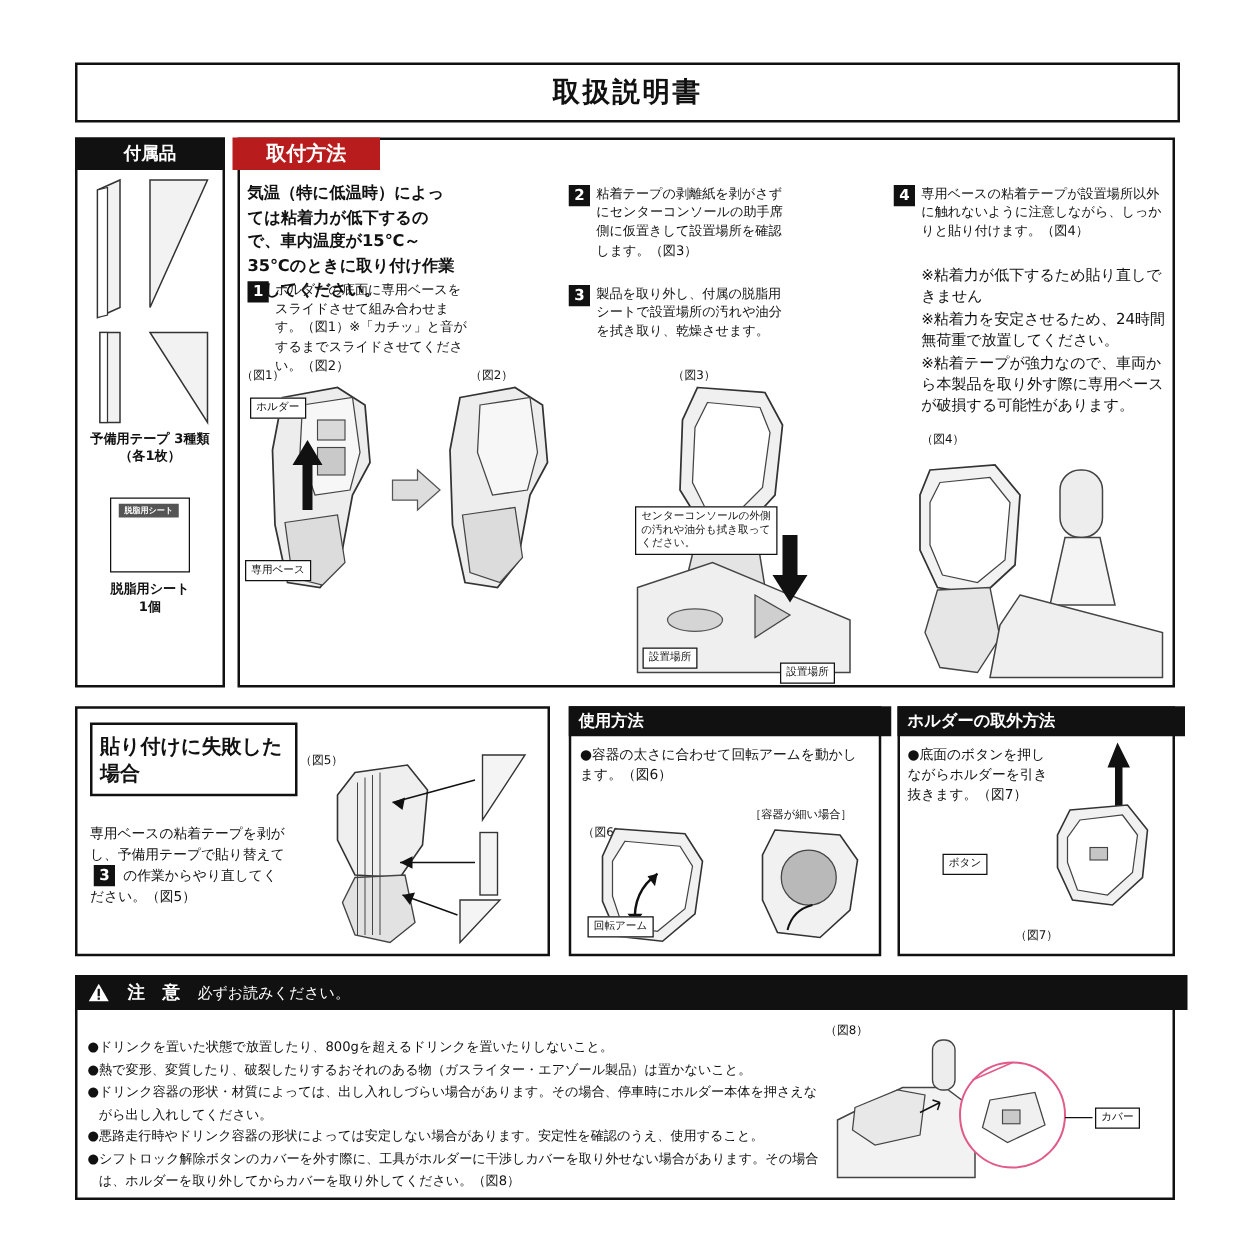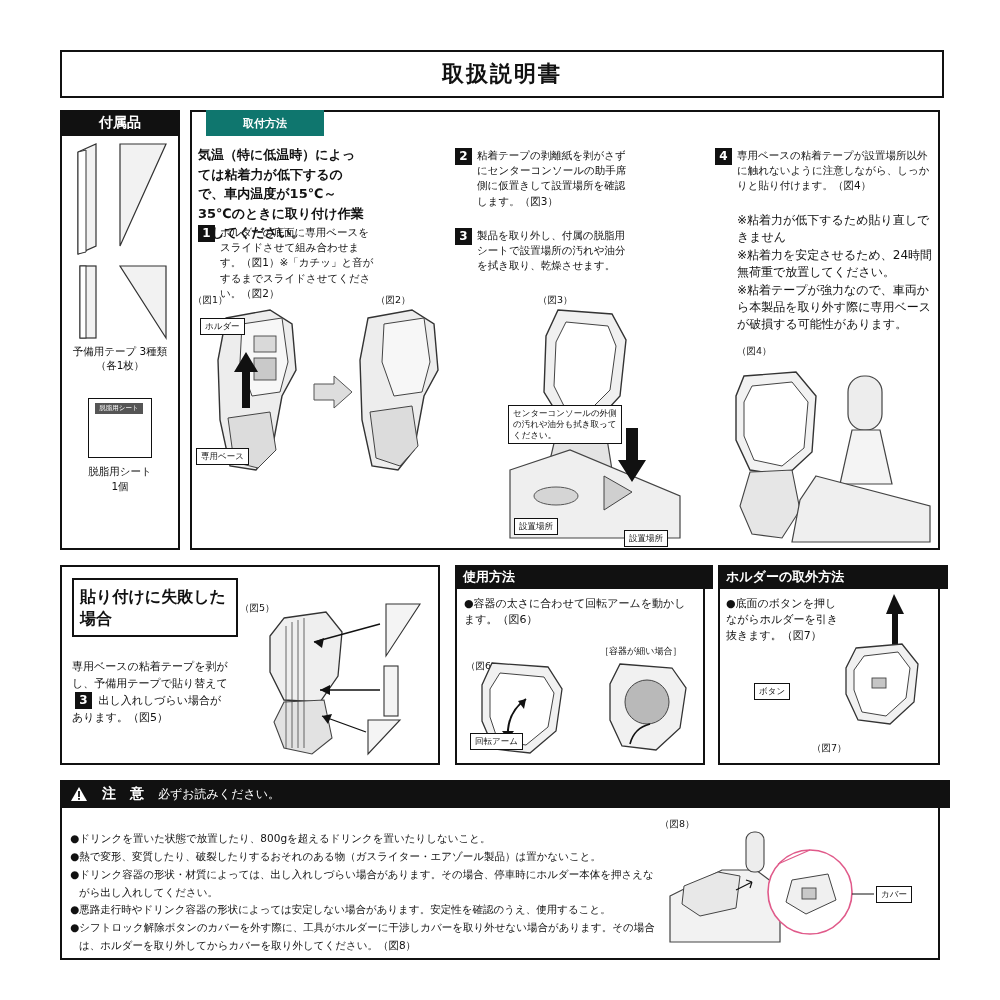--- a/index.html
+++ b/index.html
@@ -8,31 +8,31 @@
   .xs{font-size:9px;}
 
   
   .title-bar{position:absolute;left:60px;top:50px;width:880px;height:44px;border:2px solid #111;
     display:flex;align-items:center;justify-content:center;font-size:22px;font-weight:bold;letter-spacing:2px;}
 
   
   .acc-panel{position:absolute;left:60px;top:110px;width:120px;height:440px;border:2px solid #111;box-sizing:border-box;}
   .acc-title{position:absolute;left:60px;top:110px;width:120px;height:26px;background:#111;color:#fff;
      display:flex;align-items:center;justify-content:center;font-size:14px;font-weight:bold;}
-  .acc-body{position:absolute;left:62px;top:138px;width:116px;height:410px;}
+  .acc-body{position:absolute;left:62px;top:138px;width:116px;height:410px;font-weight:bold;}
   .tape-art{position:relative;width:116px;height:200px;}
   .acc-cap{text-align:center;font-size:10.5px;line-height:1.35;}
   .film-box{width:62px;height:58px;border:1px solid #111;margin:0 auto;position:relative;background:#fff;}
   .film-lbl{position:absolute;left:6px;top:4px;width:48px;height:11px;background:#555;color:#fff;font-size:6.5px;
      display:flex;align-items:center;justify-content:center;}
 
   
   .inst-panel{position:absolute;left:190px;top:110px;width:750px;height:440px;border:2px solid #111;box-sizing:border-box;}
-  .inst-title{position:absolute;left:206px;top:110px;width:118px;height:26px;background:#0f766e;color:#fff;
-     display:flex;align-items:center;justify-content:center;font-size:11px;font-weight:bold;}
+  .inst-title{position:absolute;left:186px;top:110px;width:118px;height:26px;background:#b91c1c;color:#fff;
+     display:flex;align-items:center;justify-content:center;font-size:16px;font-weight:bold;}
 
   .lead{position:absolute;left:198px;top:145px;width:168px;font-size:13px;font-weight:bold;line-height:1.5;}
 
   .stepnum{width:17px;height:17px;background:#111;color:#fff;font-size:12px;font-weight:bold;
      display:inline-flex;align-items:center;justify-content:center;vertical-align:top;}
   .step{position:absolute;display:flex;gap:5px;font-size:10.5px;line-height:1.45;}
   .step .txt{flex:1;}
 
   .figlbl{font-size:9.5px;}
   .callout{border:1px solid #111;background:#fff;font-size:8.5px;padding:2px 4px;line-height:1.3;}
@@ -181,21 +181,21 @@
     <rect x="118" y="16" width="34" height="54" rx="16" fill="#ededed" stroke="#444" stroke-width="1.2"></rect>
     <path d="M122 70 L150 70 L162 124 L110 124 Z" fill="#f4f4f4" stroke="#444" stroke-width="1.2"></path>
     <path d="M86 116 L200 146 L200 182 L62 182 L70 140 Z" fill="#efefef" stroke="#444" stroke-width="1.2"></path>
   </svg>
 
   <div class="fail-panel"></div>
   <div class="fail-title">貼り付けに失敗した場合</div>
   <div class="fail-body">
     <span>専用ベースの粘着テープを剥がし、予備用テープで貼り替えて</span>
     <span class="stepnum" style="margin:0 3px;">3</span>
-    <span>出し入れしづらい場合があります。（図5）</span>
+    <span>の作業からやり直してください。（図5）</span>
   </div>
   <div class="figlbl" style="position:absolute;left:240px;top:602px;">（図5）</div>
 
   <svg style="position:absolute;left:240px;top:598px;" width="196" height="160" viewBox="0 0 196 160">
     <path d="M44 20 L86 14 L102 34 L98 78 L80 104 L44 102 L30 74 L30 38 Z" fill="#efefef" stroke="#333" stroke-width="1.3"></path>
     <path d="M44 104 L84 102 L92 140 L72 156 L44 150 L34 124 Z" fill="#e2e2e2" stroke="#444" stroke-width="1.1"></path>
     <g stroke="#444" stroke-width="0.8">
       <line x1="46" y1="28" x2="46" y2="150"></line>
         <line x1="52" y1="24" x2="52" y2="150"></line>
       <line x1="58" y1="22" x2="58" y2="150"></line>

